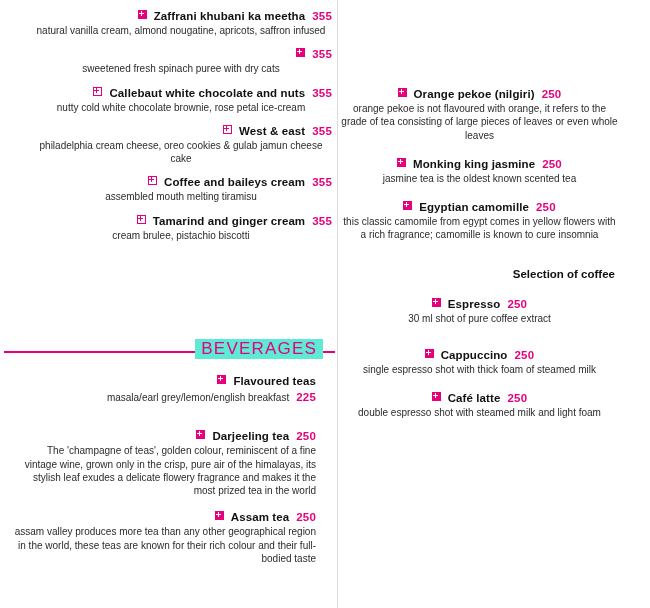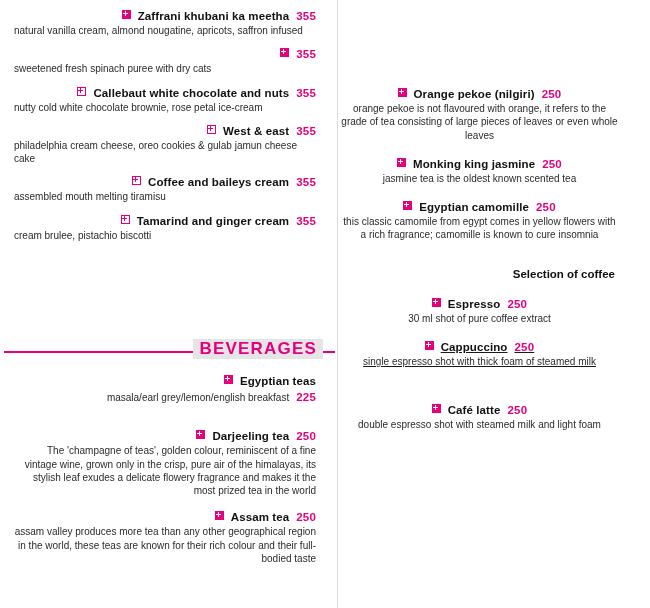--- a/index.html
+++ b/index.html
@@ -20,23 +20,23 @@
     width: 650px;
     height: 608px;
   }
   .col {
     position: absolute;
     top: 0;
     width: 330px;
     box-sizing: border-box;
   }
   .col-left {
-    left: 0;
+    left: 16px;
     padding: 10px 14px 0 14px;
-    text-align: left;
+    text-align: center;
   }
   .col-right {
     left: 340px;
     width: 310px;
     padding: 10px 31px 0 0;
     text-align: center;
   }
   .divider {
     position: absolute;
     left: 337px;
@@ -130,24 +130,24 @@
     left: 4px;
     right: 2px;
     top: 20px;
     height: 1.5px;
     background: #e6007e;
   }
   .beverages-label {
     position: absolute;
     right: 14px;
     top: 8px;
-    background: #e5e5e5;
+    background: #5eead4;
     padding: 0 6px;
     font-size: 17px;
-    font-weight: bold;
+    font-weight: normal;
     letter-spacing: 1.2px;
     color: #e6007e;
   }
   .bev-list {
     position: absolute;
     left: 0;
     top: 375px;
     width: 330px;
     padding: 0 14px;
     box-sizing: border-box;
@@ -224,21 +224,21 @@
   <div class="beverages-band">
     <div class="beverages-rule"></div>
     <div class="beverages-label">BEVERAGES</div>
   </div>
 
   <div class="bev-list">
 
     <div class="item">
       <div class="item-head">
         <span class="bullet filled"></span>
-        <span class="name">Egyptian teas</span>
+        <span class="name">Flavoured teas</span>
       </div>
       <div class="item-head" style="margin-top:2px;text-align:center;">
         <span class="desc">masala/earl grey/lemon/english breakfast</span>
         <span class="price">225</span>
       </div>
     </div>
 
     <div class="item" style="margin-top:26px;">
       <div class="item-head">
         <span class="bullet filled"></span>
@@ -283,30 +283,30 @@
       <div class="item-head">
         <span class="bullet filled"></span>
         <span class="name">Egyptian camomille</span>
         <span class="price">250</span>
       </div>
       <div class="desc">this classic camomile from egypt comes in yellow flowers with a rich fragrance; camomille is known to cure insomnia</div>
     </div>
 
     <div class="section-title">Selection of coffee</div>
 
-    <div class="coffee-item" style="margin-top:18px;margin-bottom:16px;">
+    <div class="coffee-item" style="margin-top:18px;margin-bottom:24px;">
       <div class="item-head">
         <span class="bullet filled"></span>
         <span class="name">Espresso</span>
         <span class="price">250</span>
       </div>
       <div class="desc">30 ml shot of pure coffee extract</div>
     </div>
 
-    <div class="coffee-item" style="margin-bottom:36px;text-decoration:underline;">
+    <div class="coffee-item" style="margin-bottom:16px;">
       <div class="item-head">
         <span class="bullet filled"></span>
         <span class="name">Cappuccino</span>
         <span class="price">250</span>
       </div>
       <div class="desc">single espresso shot with thick foam of steamed milk</div>
     </div>
 
     <div class="coffee-item">
       <div class="item-head">

